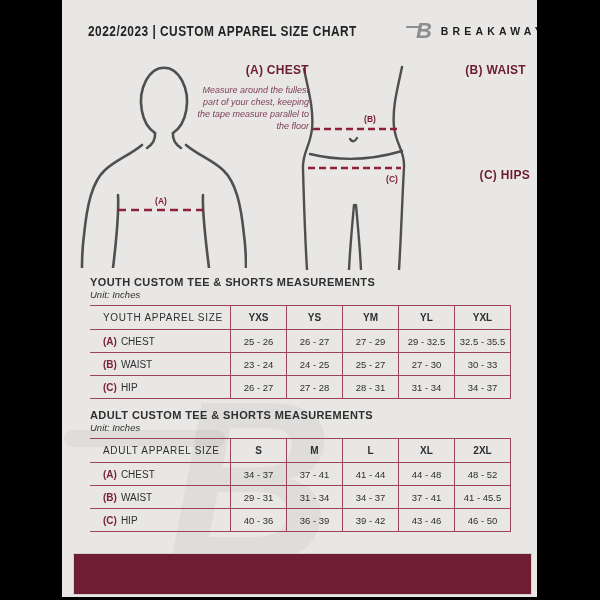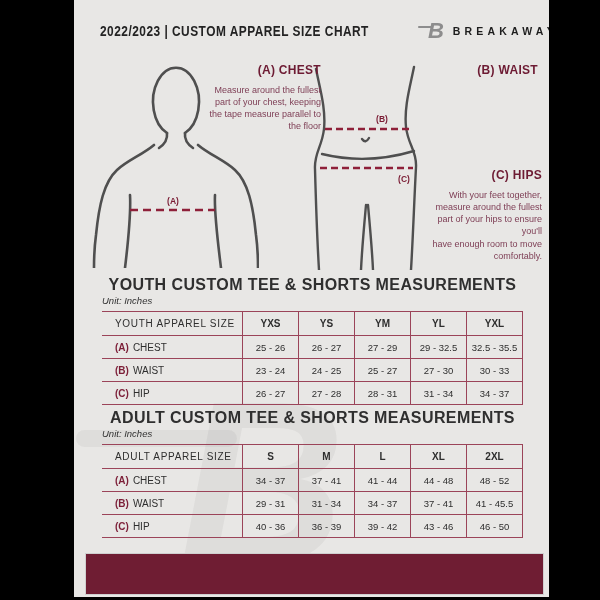--- a/index.html
+++ b/index.html
@@ -2,21 +2,21 @@
 <html><head>
 <meta charset="utf-8">
 <style>
   html,body{margin:0;padding:0;}
   body{
     width:600px;height:600px;background:#000;position:relative;overflow:hidden;
     font-family:"Liberation Sans", sans-serif;
   }
   .document{
     position:absolute;left:62px;top:0;width:475px;height:597px;
-    background:#e8e7e5;overflow:hidden;margin-left:12px;
+    background:#e8e7e5;overflow:hidden;
   }
   
   .hdr{position:absolute;left:26px;right:24px;top:18px;height:26px;
        display:flex;justify-content:space-between;align-items:center;}
   .hdr-title{font-weight:700;font-size:14.5px;letter-spacing:.6px;color:#232323;
              transform:scaleX(.82);transform-origin:left center;white-space:nowrap;}
   .brand{display:flex;align-items:center;gap:9px;}
   .brand-name{font-weight:700;font-size:10.5px;letter-spacing:4.2px;color:#1d1d1d;}
   
   .b-mark{position:relative;display:inline-block;line-height:1;}
@@ -26,29 +26,29 @@
                background:var(--col);border-radius:calc(var(--sz) * 0.04);}
   .logo{--sz:22px;--col:#8d8d8d;}
   .watermark{--sz:230px;--col:rgba(50,50,50,0.055);position:absolute;left:105px;top:368px;z-index:0;}
   
   .fig{position:absolute;z-index:1;}
   .fig-torso{left:10px;top:53px;}
   .fig-lower{left:218px;top:55px;}
   
   .instr{position:absolute;z-index:1;text-align:right;}
   .instr h3{margin:0;font-size:12px;font-weight:700;letter-spacing:.3px;color:#6d1b33;}
-  .instr p{margin:7px 0 0;font-size:9px;line-height:1.35;color:#7e3e55;white-space:pre-line;}
+  .instr p{margin:7px 0 0;font-size:9px;font-style:italic;line-height:1.35;color:#7e3e55;white-space:pre-line;}
   .instr-chest{left:134px;top:63px;width:113px;}
   .instr-waist{left:352px;top:63px;width:112px;}
   .instr-hips{left:352px;top:168px;width:116px;}
   
   .tblock{position:absolute;left:28px;width:421px;z-index:1;}
   .tblock-youth{top:276px;}
   .tblock-adult{top:409px;}
-  .tbl-title{font-size:16px;font-weight:700;text-align:center;letter-spacing:.4px;color:#2f2f2f;}
+  .tbl-title{font-size:11px;font-weight:700;text-align:left;letter-spacing:.4px;color:#2f2f2f;}
   .tbl-unit{font-size:9.5px;font-style:italic;text-align:left;color:#333;margin:1px 0 5px;}
   .size-table{display:grid;grid-template-columns:141px repeat(5,56px);grid-template-rows:25px repeat(3,23px);}
   .size-table .cell{display:flex;align-items:center;justify-content:center;
     border-right:1.5px solid #9b4459;border-bottom:1.5px solid #9b4459;
     font-size:9.5px;color:#2e2e2e;}
   .size-table .cell.head{border-top:1.5px solid #9b4459;font-weight:700;font-size:10px;}
   .size-table .cell.sizehead{justify-content:flex-start;padding-left:13px;font-weight:400;letter-spacing:.7px;font-size:10px;}
   .size-table .cell.rowlabel{justify-content:flex-start;padding-left:13px;font-size:10px;}
   .size-table .prefix{color:#7c1f38;font-weight:700;margin-right:4px;}
   
@@ -108,22 +108,20 @@
 
   <div class="instr instr-chest">
     <h3>(A) CHEST</h3>
     <p>Measure around the fullest part of your chest, keeping the tape measure parallel to the floor</p>
   </div>
   <div class="instr instr-waist">
     <h3>(B) WAIST</h3>
   </div>
   <div class="instr instr-hips">
     <h3>(C) HIPS</h3>
-    <p>With your feet together, measure around the fullest part of your hips to ensure you'll
-have enough room to move comfortably.</p>
   </div>
 
   <div class="tblock tblock-youth">
     <div class="tbl-title">YOUTH CUSTOM TEE &amp; SHORTS MEASUREMENTS</div>
     <div class="tbl-unit">Unit: Inches</div>
     <div class="size-table">
         <div class="cell head sizehead">YOUTH APPAREL SIZE</div>
         <div class="cell head">YXS</div>
         <div class="cell head">YS</div>
         <div class="cell head">YM</div>

